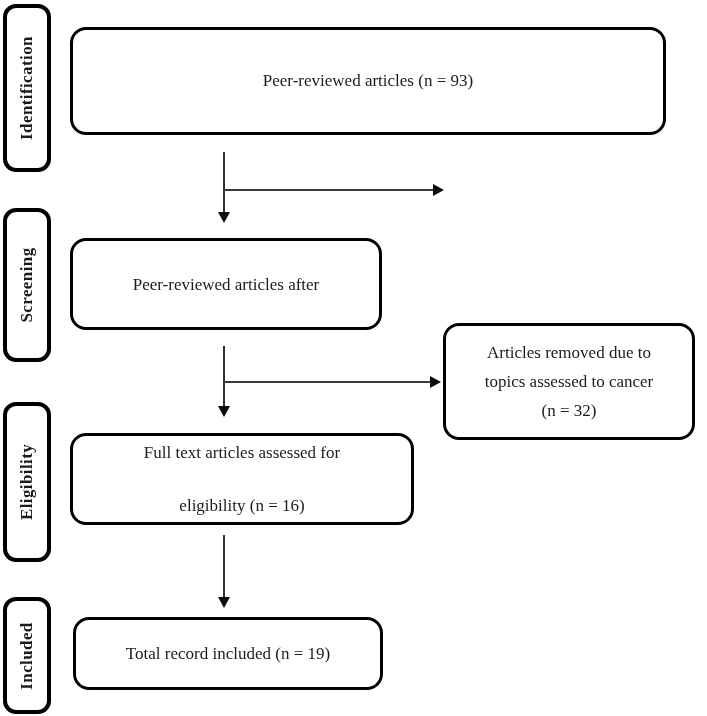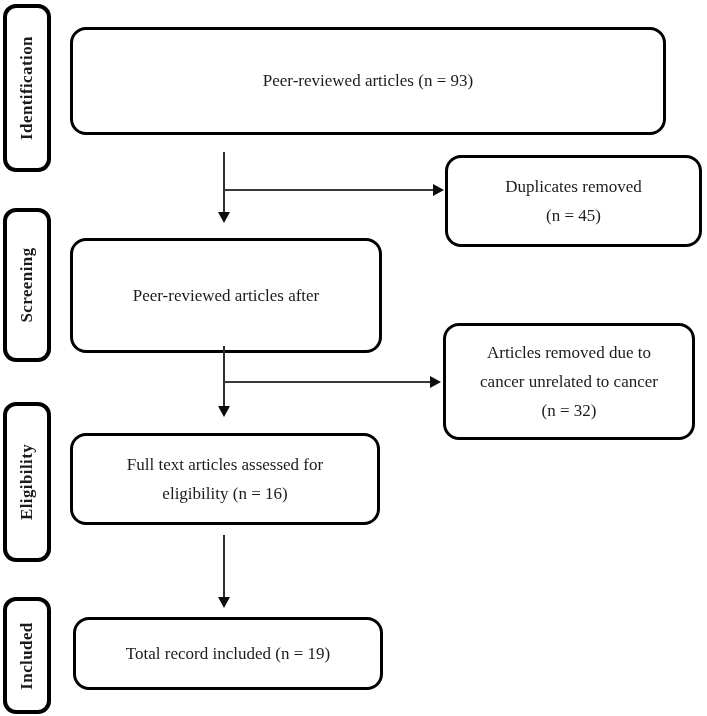--- a/index.html
+++ b/index.html
@@ -55,23 +55,23 @@
     justify-content: center;
     text-align: center;
     font-size: 17px;
     line-height: 29px;
     padding: 2px 6px;
   }
   .box-records-identified { left: 70px;  top: 27px;  width: 596px; height: 108px; }
   .box-records-identified .bl { line-height: 28px; }
   .box-records-identified .bl + .bl { margin-top: 17px; }
   .box-duplicates-removed { left: 445px; top: 155px; width: 257px; height: 92px; }
-  .box-records-screened   { left: 70px;  top: 238px; width: 312px; height: 115px; text-align: center; }
+  .box-records-screened   { left: 70px;  top: 238px; width: 312px; height: 92px; text-align: center; }
   .box-records-excluded   { left: 443px; top: 323px; width: 252px; height: 117px; }
-  .box-fulltext-assessed  { left: 70px;  top: 433px; width: 310px; height: 92px; }
+  .box-fulltext-assessed  { left: 70px;  top: 433px; width: 344px; height: 92px; justify-content: space-between; }
   .box-records-included   { left: 73px;  top: 617px; width: 310px; height: 73px; }
 
   
   .vline {
     position: absolute;
     width: 2px;
     background: #2e2e2e;
   }
   .hline {
     position: absolute;
@@ -118,32 +118,28 @@
     <span>Eligibility</span>
   </div>
   <div class="stage stage-included">
     <span>Included</span>
   </div>
 
   <div class="box box-records-identified">
     <div class="bl">Peer-reviewed articles (n = 93)</div>
   </div>
 
-  <div class="box box-duplicates-removed">
-    <div class="bl">Duplicates removed</div>
-    <div class="bl">(n = 45)</div>
-  </div>
 
   <div class="box box-records-screened">
     <div class="bl">Peer-reviewed articles after</div>
   </div>
 
   <div class="box box-records-excluded">
     <div class="bl">Articles removed due to</div>
-    <div class="bl">cancer unrelated to cancer</div>
+    <div class="bl">topics assessed to cancer</div>
     <div class="bl">(n = 32)</div>
   </div>
 
   <div class="box box-fulltext-assessed">
     <div class="bl">Full text articles assessed for</div>
     <div class="bl">eligibility (n = 16)</div>
   </div>
 
   <div class="box box-records-included">
     <div class="bl">Total record included (n = 19)</div>

